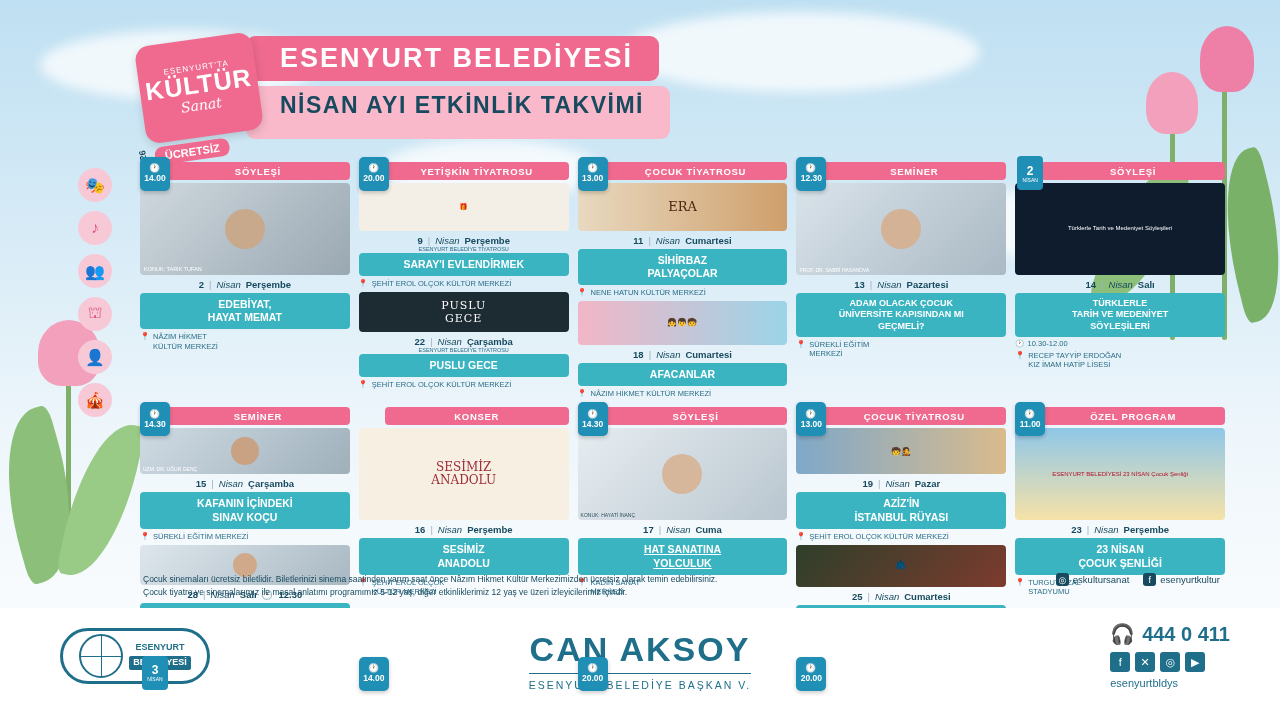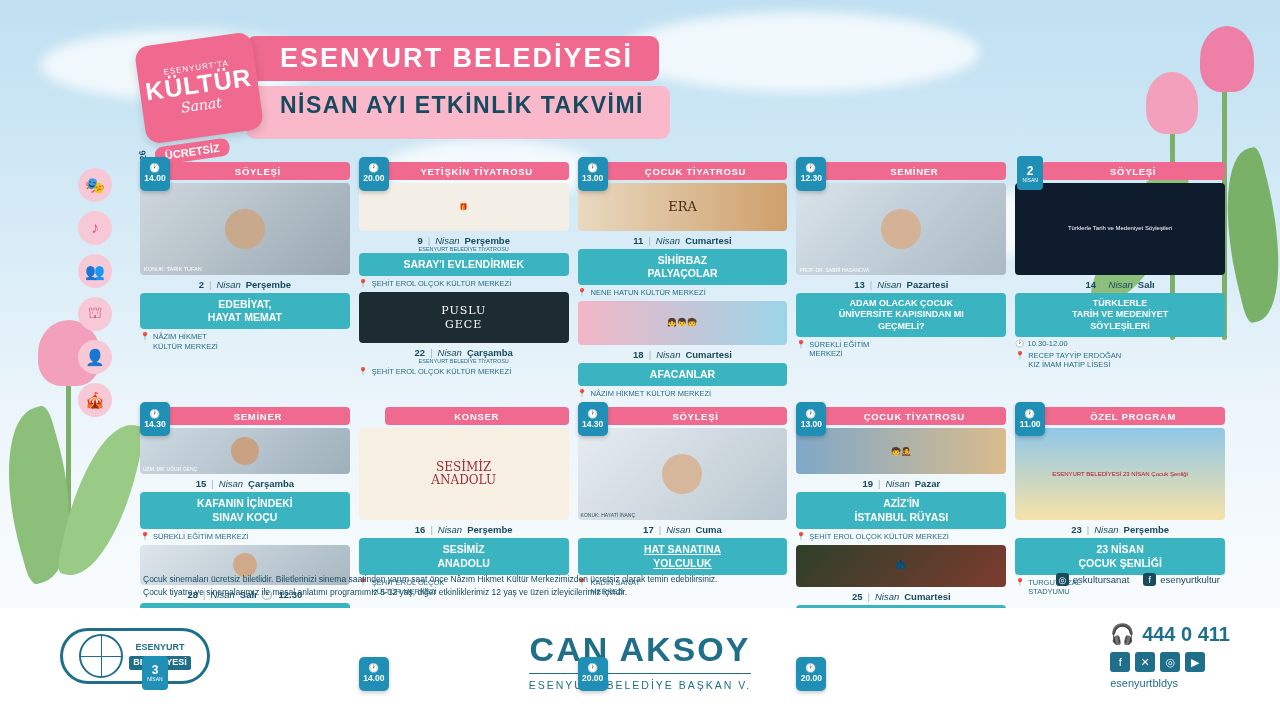--- a/index.html
+++ b/index.html
@@ -230,30 +230,31 @@
         <span class="sep">|</span>
         <span class="day">Nisan</span>
         <span>Perşembe</span>
     </div>
     <div style="font-size:5.5px;text-align:center;color:#2a6d86;">ESENYURT BELEDİYE TİYATROSU</div>
     <div class="evtitle" style="margin-top:1px;">SARAY'I EVLENDİRMEK</div>
     <div class="venue">
         <span class="pin">📍</span>
         <span>ŞEHİT EROL OLÇOK KÜLTÜR MERKEZİ</span>
       </div>
-    <div class="poster" style="background:#1d2b33;height:51px;">
+    <div class="poster" style="background:#1d2b33;height:40px;">
       <div class="pv" style="font-family:'DejaVu Serif',serif;font-size:11px;letter-spacing:1px;">PUSLU<br>GECE</div>
     </div>
     <div class="datebar">
       <span>22</span>
         <span class="sep">|</span>
         <span class="day">Nisan</span>
         <span>Çarşamba</span>
     </div>
     <div style="font-size:5.5px;text-align:center;color:#2a6d86;">ESENYURT BELEDİYE TİYATROSU</div>
+    <div class="evtitle" style="margin-top:1px;">PUSLU GECE</div>
     <div class="venue">
         <span class="pin">📍</span>
         <span>ŞEHİT EROL OLÇOK KÜLTÜR MERKEZİ</span>
       </div>
   </div>
 
   <div class="card">
     <div class="timebadge">
         <div class="clk">🕐</div>
         <div class="tnum">13.00</div>

